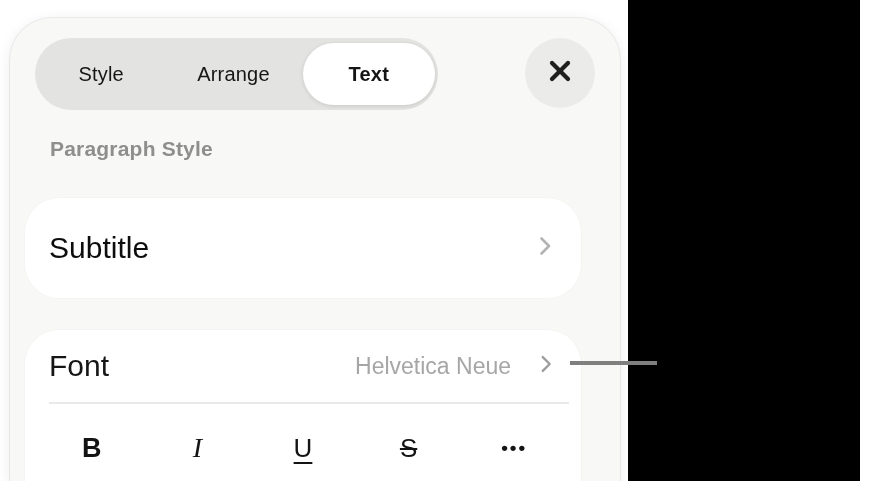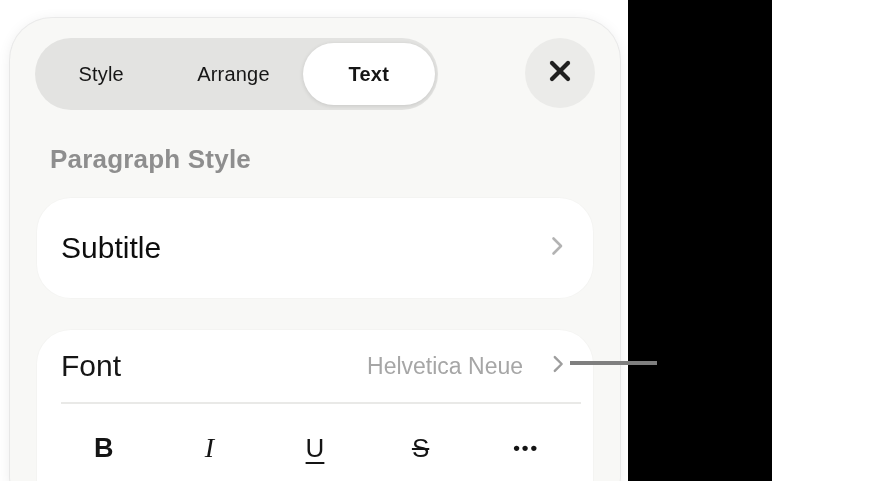--- a/index.html
+++ b/index.html
@@ -1,17 +1,17 @@
 <!DOCTYPE html>
 <html><head>
 <meta charset="utf-8">
 <style>
   html,body{margin:0;padding:0;background:#fff;}
   .stage{
-    position:relative;width:772px;height:481px;overflow:hidden;
+    position:relative;width:860px;height:481px;overflow:hidden;
     background:#ffffff;
     font-family:"Liberation Sans","DejaVu Sans",sans-serif;
     -webkit-font-smoothing:antialiased;
   }
   
   .black-mask{
     position:absolute;left:628px;top:0;width:256px;height:481px;
     background:#000;z-index:5;
   }
   
@@ -42,26 +42,26 @@
     box-shadow:0 1px 4px rgba(0,0,0,0.12);
   }
   
   .close-btn{
     position:absolute;left:515px;top:20px;width:70px;height:70px;
     border-radius:50%;background:#ebebe9;
     display:flex;align-items:center;justify-content:center;
   }
   
   .section-heading{
-    position:absolute;left:40px;top:127px;height:28px;line-height:28px;
-    font-size:26px;font-weight:600;color:#8e8e8e;letter-spacing:.2px;
+    position:absolute;left:40px;top:117px;height:28px;line-height:28px;
+    font-size:21px;font-weight:600;color:#8e8e8e;letter-spacing:.2px;
   }
   
   .card{
-    position:absolute;left:27px;width:556px;background:#ffffff;
+    position:absolute;left:15px;width:556px;background:#ffffff;
     border-radius:34px;box-shadow:0 0 0 1px rgba(0,0,0,0.015);text-align:right;
   }
   .card.subtitle-card{top:180px;height:100px;}
   .card.font-card{top:312px;height:200px;}
   .row{
     display:flex;align-items:center;padding:0 24px;height:100%;
   }
   .row .spacer{flex:1;}
   .subtitle-value{font-size:30px;color:#0d0d0d;}
   .font-label{font-size:30px;color:#161616;}

